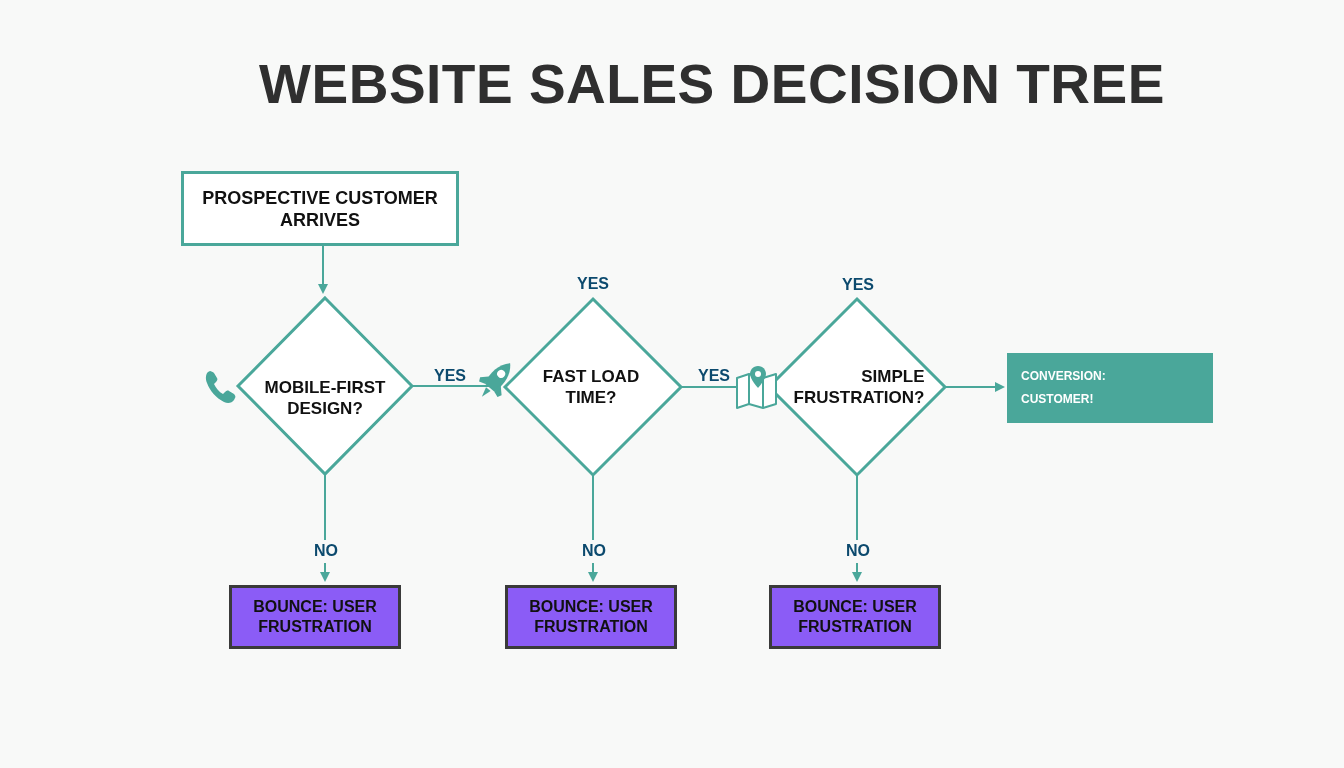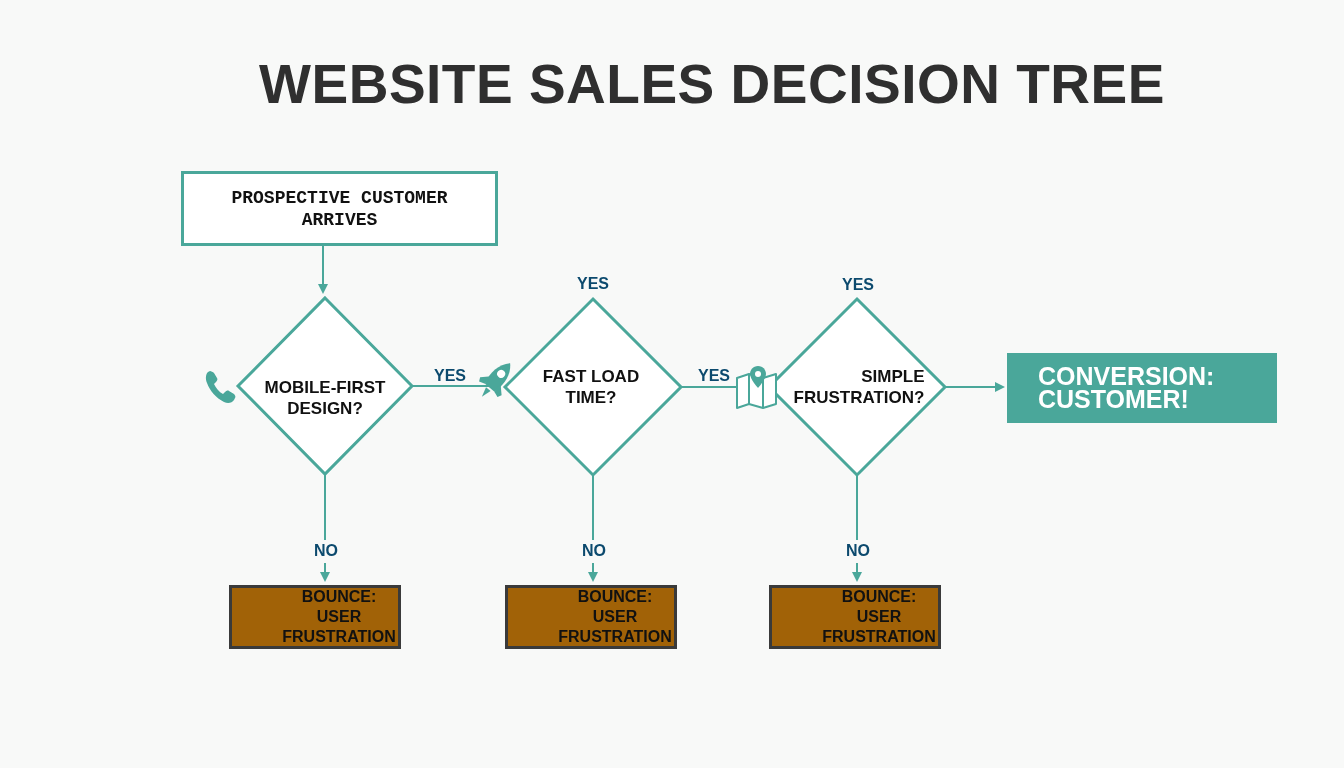--- a/index.html
+++ b/index.html
@@ -1,23 +1,23 @@
 <!DOCTYPE html>
 <html><head>
 <meta charset="utf-8">
 <style>
   html, body { margin:0; padding:0; }
   body { width:1344px; height:768px; background:#f8f9f8; position:relative; overflow:hidden; font-family:"Liberation Sans", sans-serif; }
   .title { position:absolute; left:0; top:52px; width:1344px; text-align:center; font-size:55px; font-weight:bold; color:#2f2f2f; letter-spacing:0.5px;padding-left:40px; }
   svg.lines { position:absolute; left:0; top:0; }
-  .start-box { position:absolute; left:181px; top:171px; width:317px; height:75px; border:3px solid #4aa79a; background:#fff; box-sizing:border-box; display:flex; align-items:center; justify-content:center; text-align:center; font-weight:bold; font-size:18px; line-height:22px; color:#111;font-family:Liberation Mono, monospace; }
+  .start-box { position:absolute; left:181px; top:171px; width:278px; height:75px; border:3px solid #4aa79a; background:#fff; box-sizing:border-box; display:flex; align-items:center; justify-content:center; text-align:center; font-weight:bold; font-size:18px; line-height:22px; color:#111; }
   .diamond-label { position:absolute; text-align:center; font-weight:bold; font-size:17px; line-height:21px; color:#111; transform:translate(-50%,-50%); white-space:nowrap; }
   .edge-label { position:absolute; font-weight:bold; font-size:16px; color:#0c4a6e; transform:translate(-50%,-50%); }
-  .bounce-box { position:absolute; width:172px; height:64px; border:3px solid #3a3a3a; background:#a16207; box-sizing:border-box; display:flex; align-items:center; justify-content:center; text-align:center; font-weight:bold; font-size:16px; line-height:20px; color:#111;padding-left:48px; }
-  .conv-box { position:absolute; left:1007px; top:353px; width:270px; height:70px; background:#4aa79a; box-sizing:border-box; padding-left:31px; display:flex; align-items:center; font-weight:bold; font-size:25px; line-height:23px; color:#fff; }
+  .bounce-box { position:absolute; width:172px; height:64px; border:3px solid #3a3a3a; background:#8b5cf6; box-sizing:border-box; display:flex; align-items:center; justify-content:center; text-align:center; font-weight:bold; font-size:16px; line-height:20px; color:#111; }
+  .conv-box { position:absolute; left:1007px; top:353px; width:206px; height:70px; background:#4aa79a; box-sizing:border-box; padding-left:14px; display:flex; align-items:center; font-weight:bold; font-size:12px; line-height:23px; color:#fff; }
 </style>
 </head>
 <body>
 
 <div class="title">WEBSITE SALES DECISION TREE</div>
 
 <svg class="lines" width="1344" height="768">
   <defs>
     <marker id="arr" markerWidth="10" markerHeight="10" refX="8" refY="5" orient="auto" markerUnits="userSpaceOnUse">
       <path d="M0,0 L10,5 L0,10 Z" fill="#4aa79a"></path>

